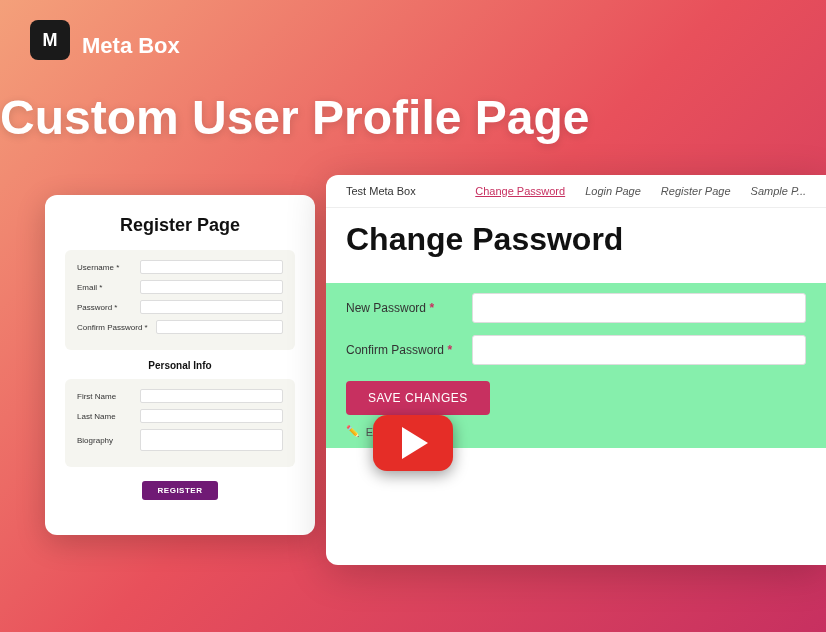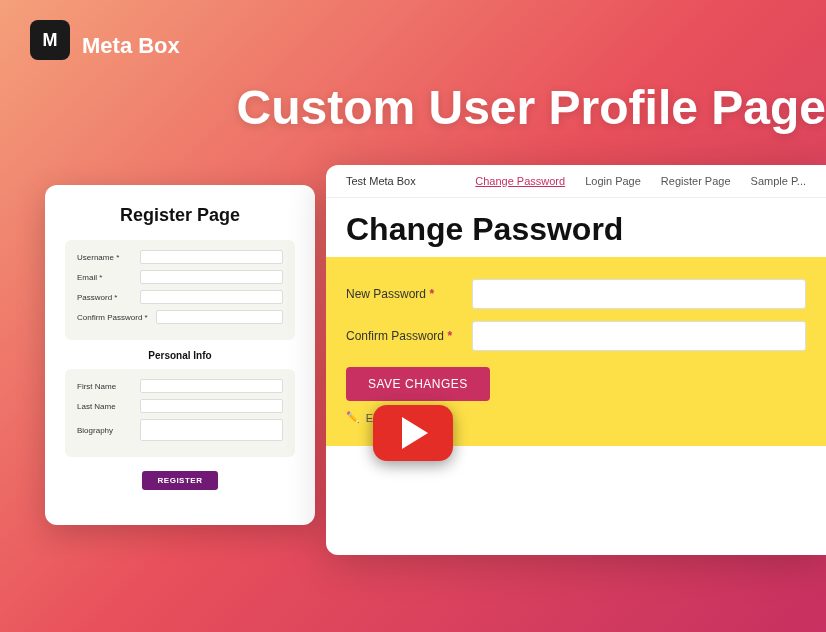--- a/index.html
+++ b/index.html
@@ -41,24 +41,25 @@
 
     .logo-text {
       color: white;
       font-size: 22px;
       font-weight: 600;
       margin-top: 12px;
     }
 
     
     .hero-title {
-      text-align: right;
+      text-align: left;
       color: white;
       font-size: 48px;
       font-weight: 800;
+      margin-top: 10px;
       margin-bottom: 30px;
       text-shadow: 0 2px 8px rgba(0,0,0,0.15);
     }
 
     
     .cards-container {
       position: relative;
       width: 100%;
       height: 380px;
       margin-top: 10px;
@@ -181,20 +182,21 @@
       font-size: 11px;
       color: #c73060;
       text-decoration: underline;
       cursor: pointer;
     }
 
     .nav-link-plain {
       font-size: 11px;
       color: #555;
       cursor: pointer;
+      font-style: italic;
     }
 
     
     .youtube-overlay {
       position: absolute;
       left: 50%;
       top: 240px;
       transform: translateX(-50%);
       z-index: 10;
       display: flex;
@@ -231,23 +233,23 @@
     .change-password-heading {
       font-size: 32px;
       font-weight: 900;
       color: #111;
       margin-bottom: 0;
       line-height: 1.1;
     }
 
     
     .form-area {
-      background: #fde047;
-      padding: 22px 20px;
-      margin-top: 0;
+      background: #86efac;
+      padding: 10px 20px;
+      margin-top: 16px;
     }
 
     .form-row {
       display: flex;
       align-items: center;
       margin-bottom: 12px;
       gap: 16px;
     }
 
     .form-label {

